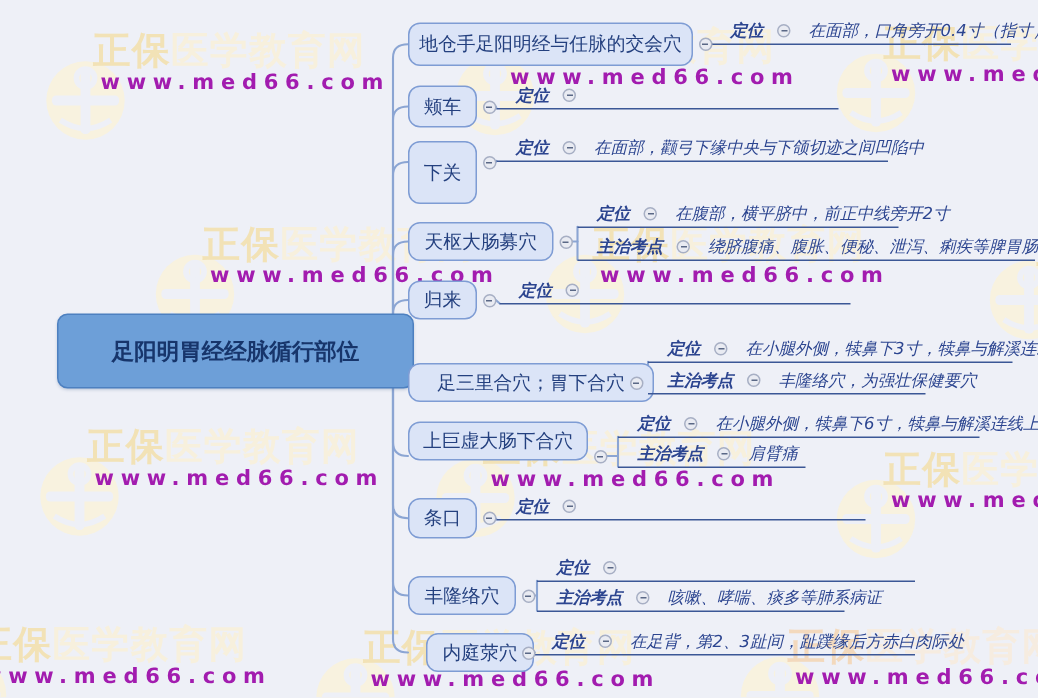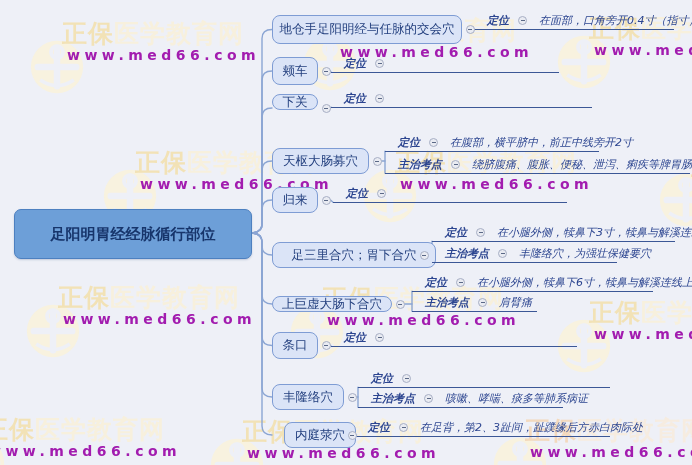--- a/index.html
+++ b/index.html
@@ -11,21 +11,21 @@
   .wm-brand .pre{color:#f2e2b6;}
   .wm-brand .suf{color:#f7f0dd;}
   .wm-brand.salmon .pre{color:#f3d9bd;}
   .wm-brand.salmon .suf{color:#f6ece0;}
   .wm-url{position:absolute;font-size:14px;font-weight:700;letter-spacing:4.5px;color:#a21caf;white-space:nowrap;}
   
   #connectors{position:absolute;left:0;top:0;z-index:2;}
   
   .root-node{position:absolute;z-index:3;background:#6d9fd8;border:1.6px solid #4d80c0;border-radius:7px;
       color:#17356b;font-size:15px;font-weight:700;display:flex;align-items:center;justify-content:center;
-      white-space:nowrap;box-shadow:0 1px 2px rgba(60,90,140,.25);}
+      white-space:nowrap;box-shadow:0 1px 2px rgba(60,90,140,.25);margin-left:24px;}
   .branch-node{position:absolute;z-index:3;background:#dbe4f7;border:1.4px solid #7e9cd4;border-radius:8px;
       color:#24407f;font-size:12.5px;font-weight:500;display:flex;align-items:center;justify-content:center;
       white-space:nowrap;box-sizing:border-box;}
   .collapse{position:absolute;z-index:4;width:9px;height:9px;border-radius:50%;
       background:#e9ebf2;border:1px solid #a7afc4;box-sizing:border-box;}
   .collapse::after{content:"";position:absolute;left:1.5px;right:1.5px;top:50%;height:1px;margin-top:-.5px;background:#5a6886;}
   .detail-row{position:absolute;z-index:3;height:18px;border-bottom:1.6px solid #3b5796;
       display:flex;align-items:center;padding-left:13px;box-sizing:border-box;
       color:#2c4590;font-size:11px;white-space:nowrap;font-style:italic;}
   .detail-row .dlabel{font-weight:600;margin-right:9px;}
@@ -159,25 +159,26 @@
         <span class="dlabel">定位</span>
         <span class="mini"></span>
         <span>在面部，口角旁开0.4寸（指寸）</span>
       </div>
       <div class="branch-node" style="left: 272px; top: 57px; width: 46px; height: 28px;">颊车</div>
       <div class="collapse" style="left: 321.5px; top: 66.5px;"></div>
       <div class="detail-row" style="left: 331px; top: 55px; width: 228px;">
         <span class="dlabel">定位</span>
         <span class="mini"></span>
       </div>
-      <div class="branch-node" style="left: 272px; top: 94px; width: 46px; height: 16px;">下关</div>
+      <div class="branch-node" style="left: 272px; top: 94px; width: 46px; height: 42px;">下关</div>
       <div class="collapse" style="left: 321.5px; top: 103.5px;"></div>
       <div class="detail-row" style="left: 331px; top: 90px; width: 261px;">
         <span class="dlabel">定位</span>
         <span class="mini"></span>
+        <span>在面部，颧弓下缘中央与下颌切迹之间凹陷中</span>
       </div>
       <div class="branch-node" style="left: 272px; top: 148px; width: 97px; height: 26px;">天枢大肠募穴</div>
       <div class="collapse" style="left: 372.5px; top: 156.5px;"></div>
       <div class="detail-row" style="left: 385px; top: 134px; width: 214px;">
         <span class="dlabel">定位</span>
         <span class="mini"></span>
         <span>在腹部，横平脐中，前正中线旁开2寸</span>
       </div>
       <div class="detail-row" style="left: 385px; top: 156px; width: 305px;">
         <span class="dlabel">主治考点</span>
@@ -195,21 +196,21 @@
       <div class="detail-row" style="left: 432px; top: 224px; width: 243px;">
         <span class="dlabel">定位</span>
         <span class="mini"></span>
         <span>在小腿外侧，犊鼻下3寸，犊鼻与解溪连线上</span>
       </div>
       <div class="detail-row" style="left: 432px; top: 245px; width: 185px;">
         <span class="dlabel">主治考点</span>
         <span class="mini"></span>
         <span>丰隆络穴，为强壮保健要穴</span>
       </div>
-      <div class="branch-node" style="left: 272px; top: 296px; width: 120px; height: 16px;">上巨虚大肠下合穴</div>
+      <div class="branch-node" style="left: 272px; top: 281px; width: 120px; height: 26px;">上巨虚大肠下合穴</div>
       <div class="collapse" style="left: 395.5px; top: 299.5px;"></div>
       <div class="detail-row" style="left: 412px; top: 274px; width: 241px;">
         <span class="dlabel">定位</span>
         <span class="mini"></span>
         <span>在小腿外侧，犊鼻下6寸，犊鼻与解溪连线上</span>
       </div>
       <div class="detail-row" style="left: 412px; top: 294px; width: 125px;">
         <span class="dlabel">主治考点</span>
         <span class="mini"></span>
         <span>肩臂痛</span>

